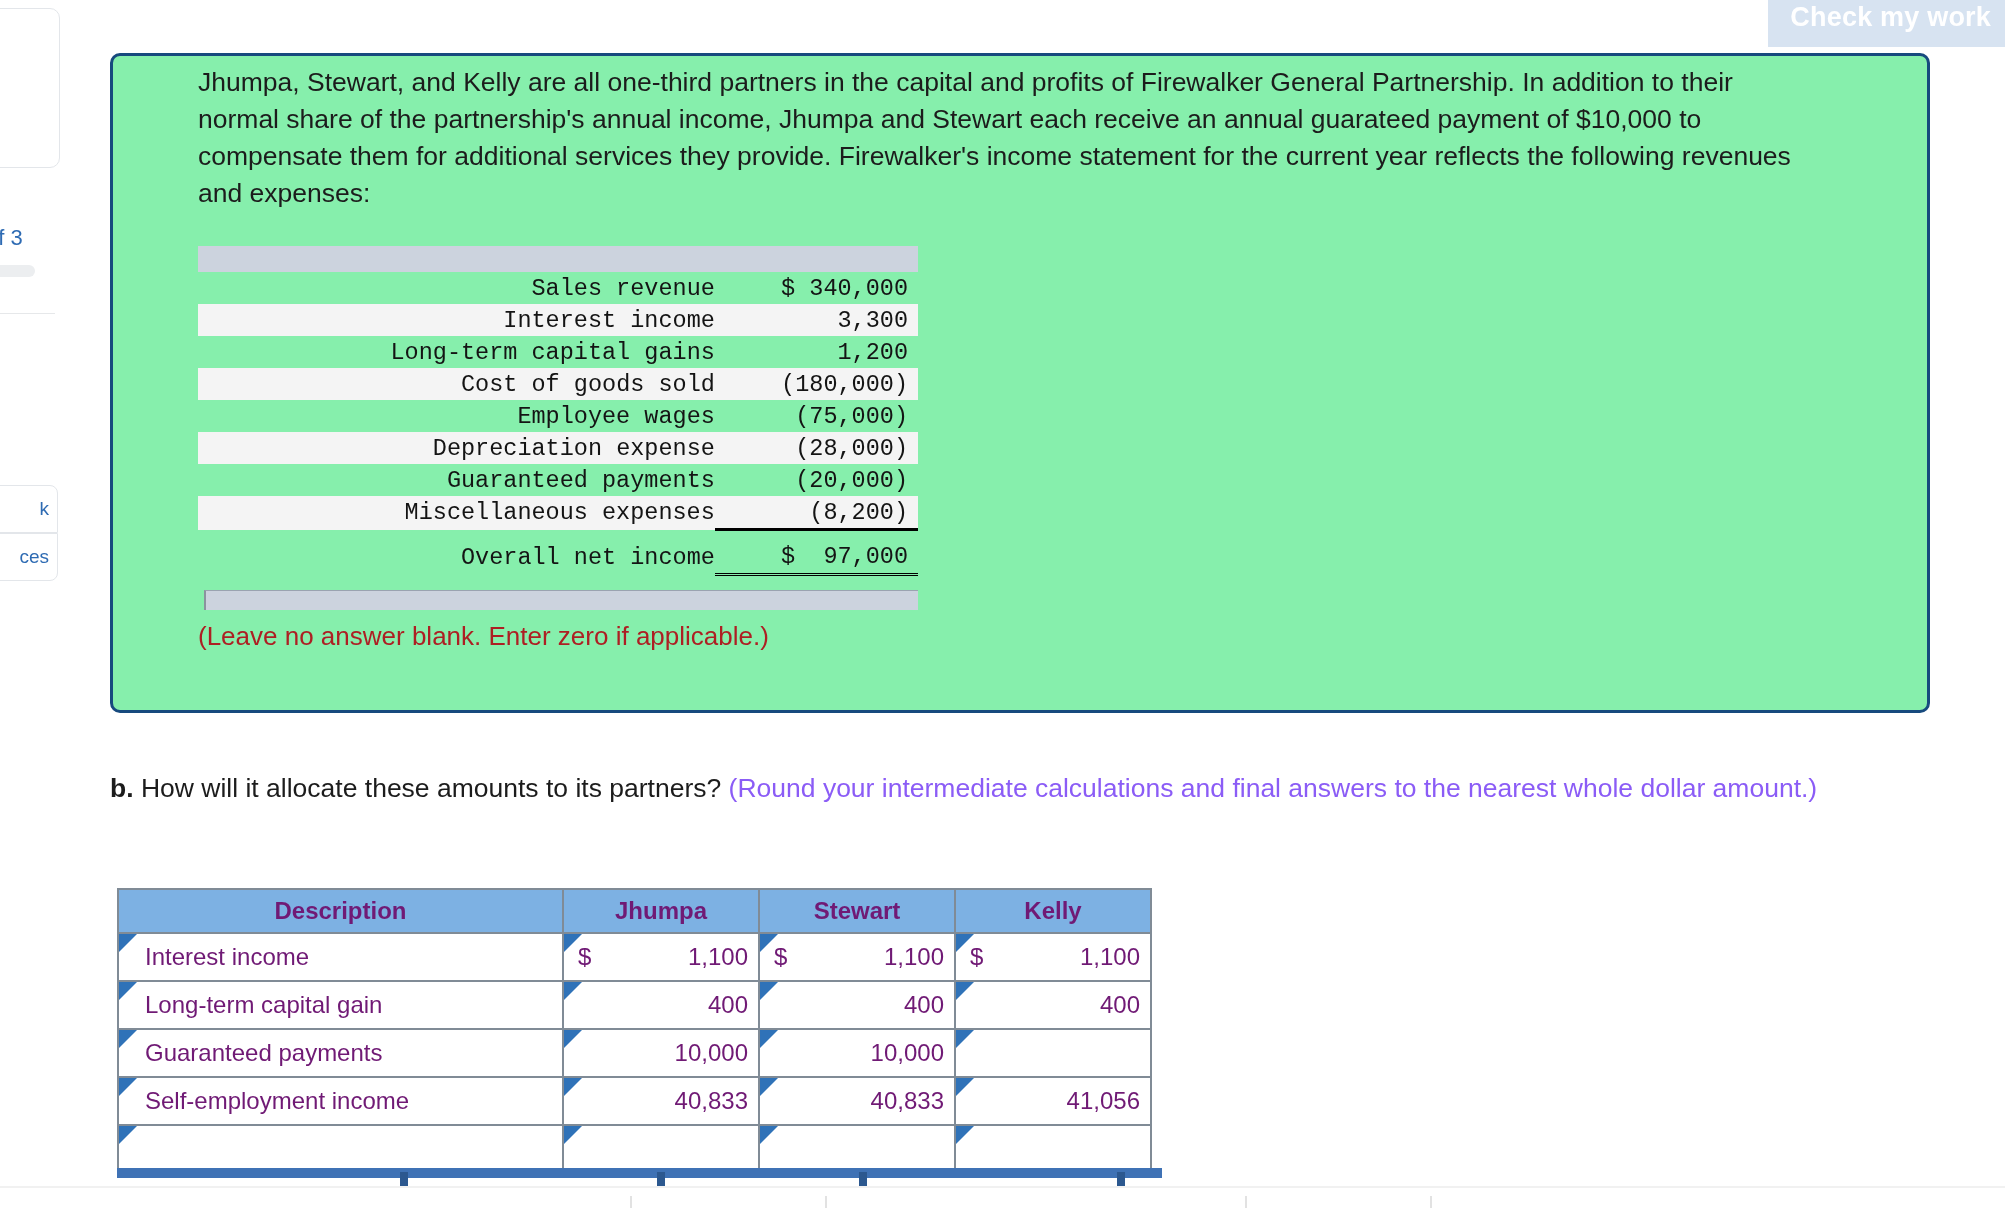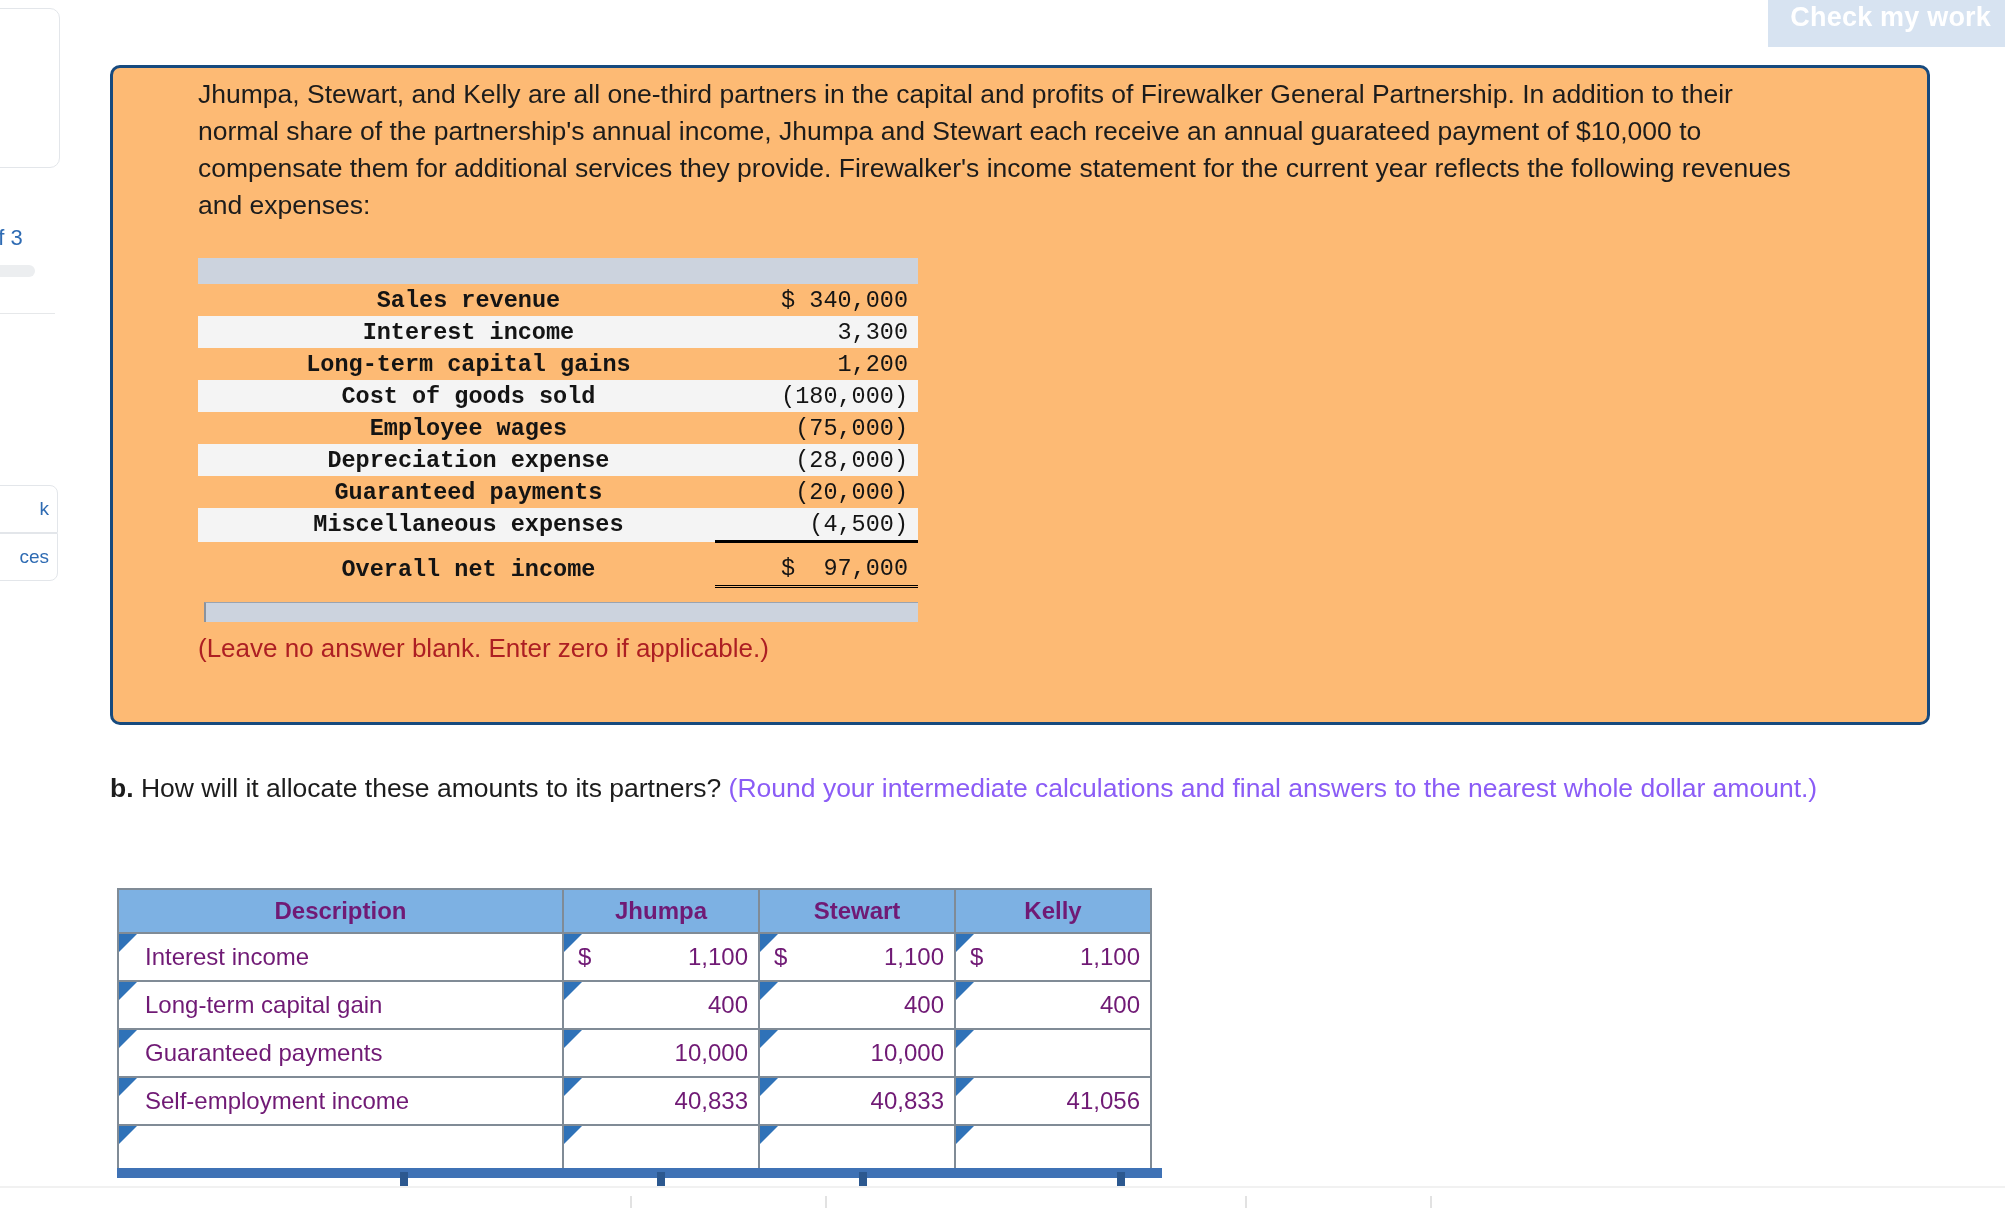--- a/index.html
+++ b/index.html
@@ -45,38 +45,38 @@
   .check-work {
     position: absolute; right: 0; top: -18px;
     background: #d7e3f1; color: #ffffff;
     font-size: 27px; font-weight: bold;
     padding: 20px 14px 14px 22px;
     letter-spacing: .2px;
   }
 
   
   .q-card {
-    position: absolute; left: 110px; top: 65px; width: 1820px; height: 660px;
-    border: 3px solid #174a7e; border-radius: 10px; background: #fdba74;
+    position: absolute; left: 110px; top: 53px; width: 1820px; height: 660px;
+    border: 3px solid #174a7e; border-radius: 10px; background: #86efac;
   }
   .q-text {
     position: absolute; left: 85px; top: 8px; width: 1620px;
     font-size: 26.5px; line-height: 37px; color: #1c1c1c;
   }
 
   
   .stmt { position: absolute; left: 85px; top: 190px; width: 720px; }
   .stmt-topbar { height: 26px; background: #ccd3de; }
   .stmt table {
     width: 100%; border-collapse: collapse;
     font-family: "Liberation Mono", "DejaVu Sans Mono", monospace;
     font-size: 23.5px; color: #141414;
   }
   .stmt td { padding: 2.5px 0; white-space: pre; }
-  .stmt td.lbl { padding-left: 24px; text-align: center; font-weight: bold; }
+  .stmt td.lbl { padding-left: 24px; text-align: right; }
   .stmt td.amt { text-align: right; padding-right: 10px; }
   .stmt tr.zebra { background: #f4f4f4; }
   .stmt tr.rule-top td.amt { border-top: 3px solid #000; }
   .stmt tr.gap td { height: 8px; padding: 0; }
   .stmt tr.total td { padding-top: 5px; }
   .stmt tr.dbl td.amt {
     border-bottom: 3px double #000; padding-bottom: 3px;
   }
   .stmt-botbar {
     height: 20px; background: #ccd3de;
@@ -196,21 +196,21 @@
             <tr class="zebra">
               <td class="lbl">Depreciation expense</td>
               <td class="amt">(28,000)</td>
             </tr>
             <tr>
               <td class="lbl">Guaranteed payments</td>
               <td class="amt">(20,000)</td>
             </tr>
             <tr class="zebra">
               <td class="lbl">Miscellaneous expenses</td>
-              <td class="amt">(4,500)</td>
+              <td class="amt">(8,200)</td>
             </tr>
             <tr class="gap rule-top">
               <td></td>
               <td class="amt"></td>
             </tr>
             <tr class="total dbl">
               <td class="lbl">Overall net income</td>
               <td class="amt">$  97,000</td>
             </tr>
           </tbody>

